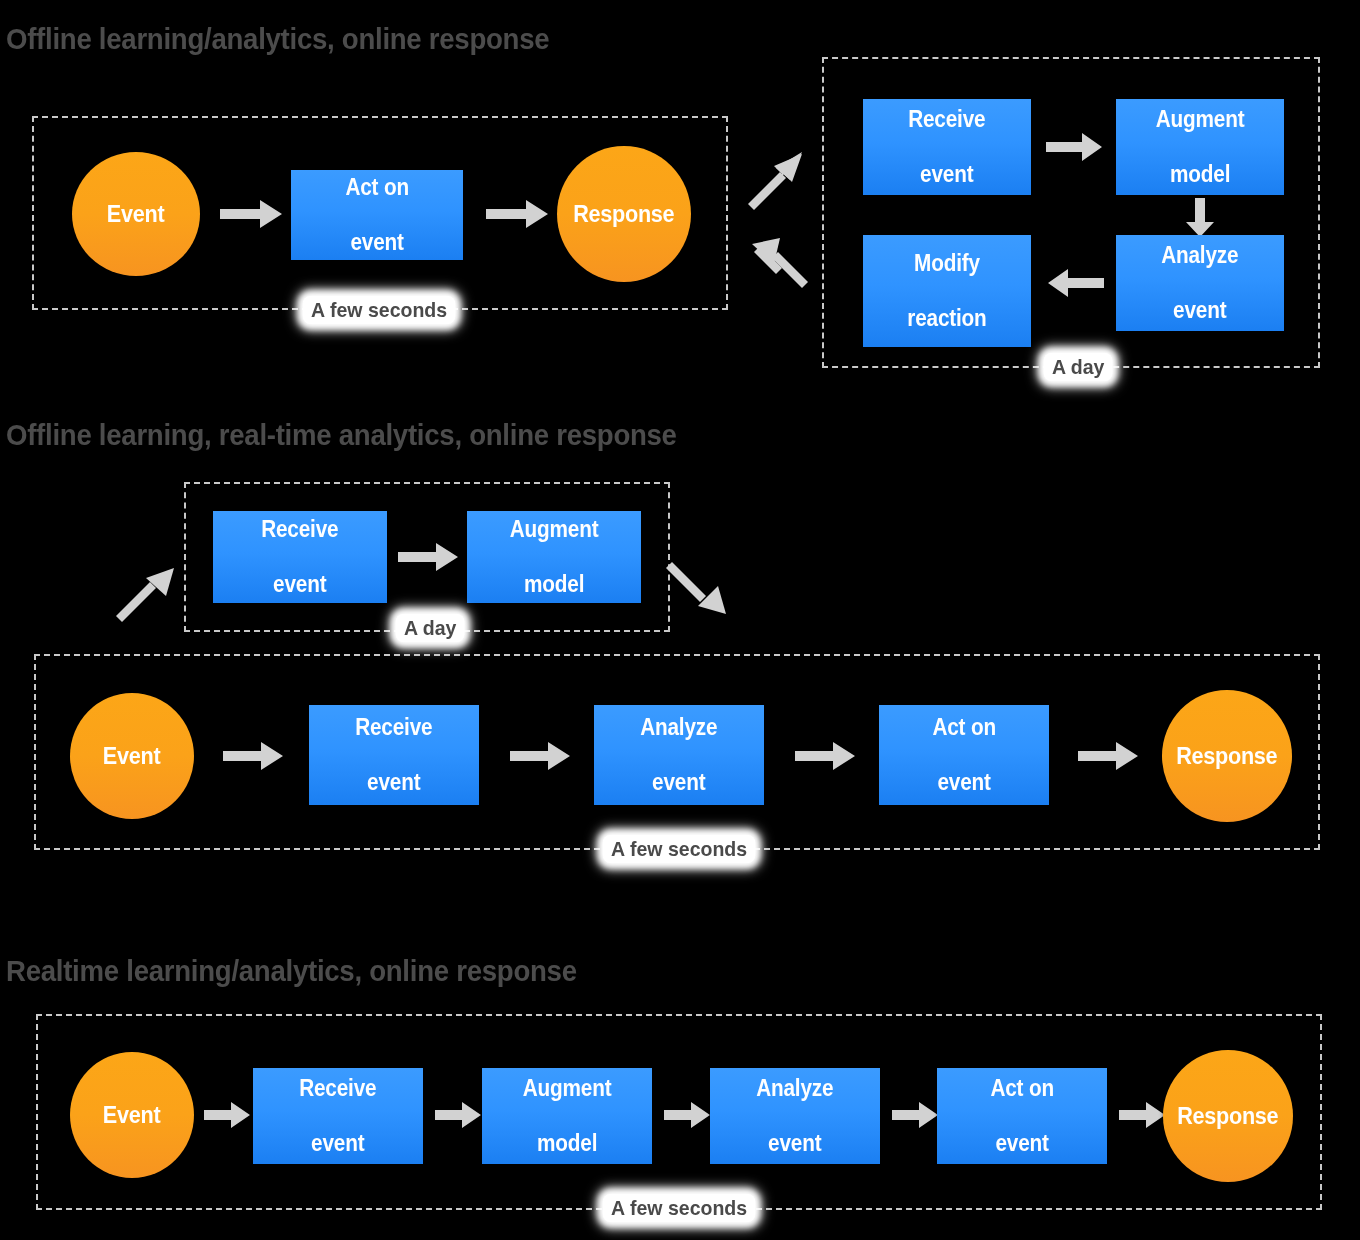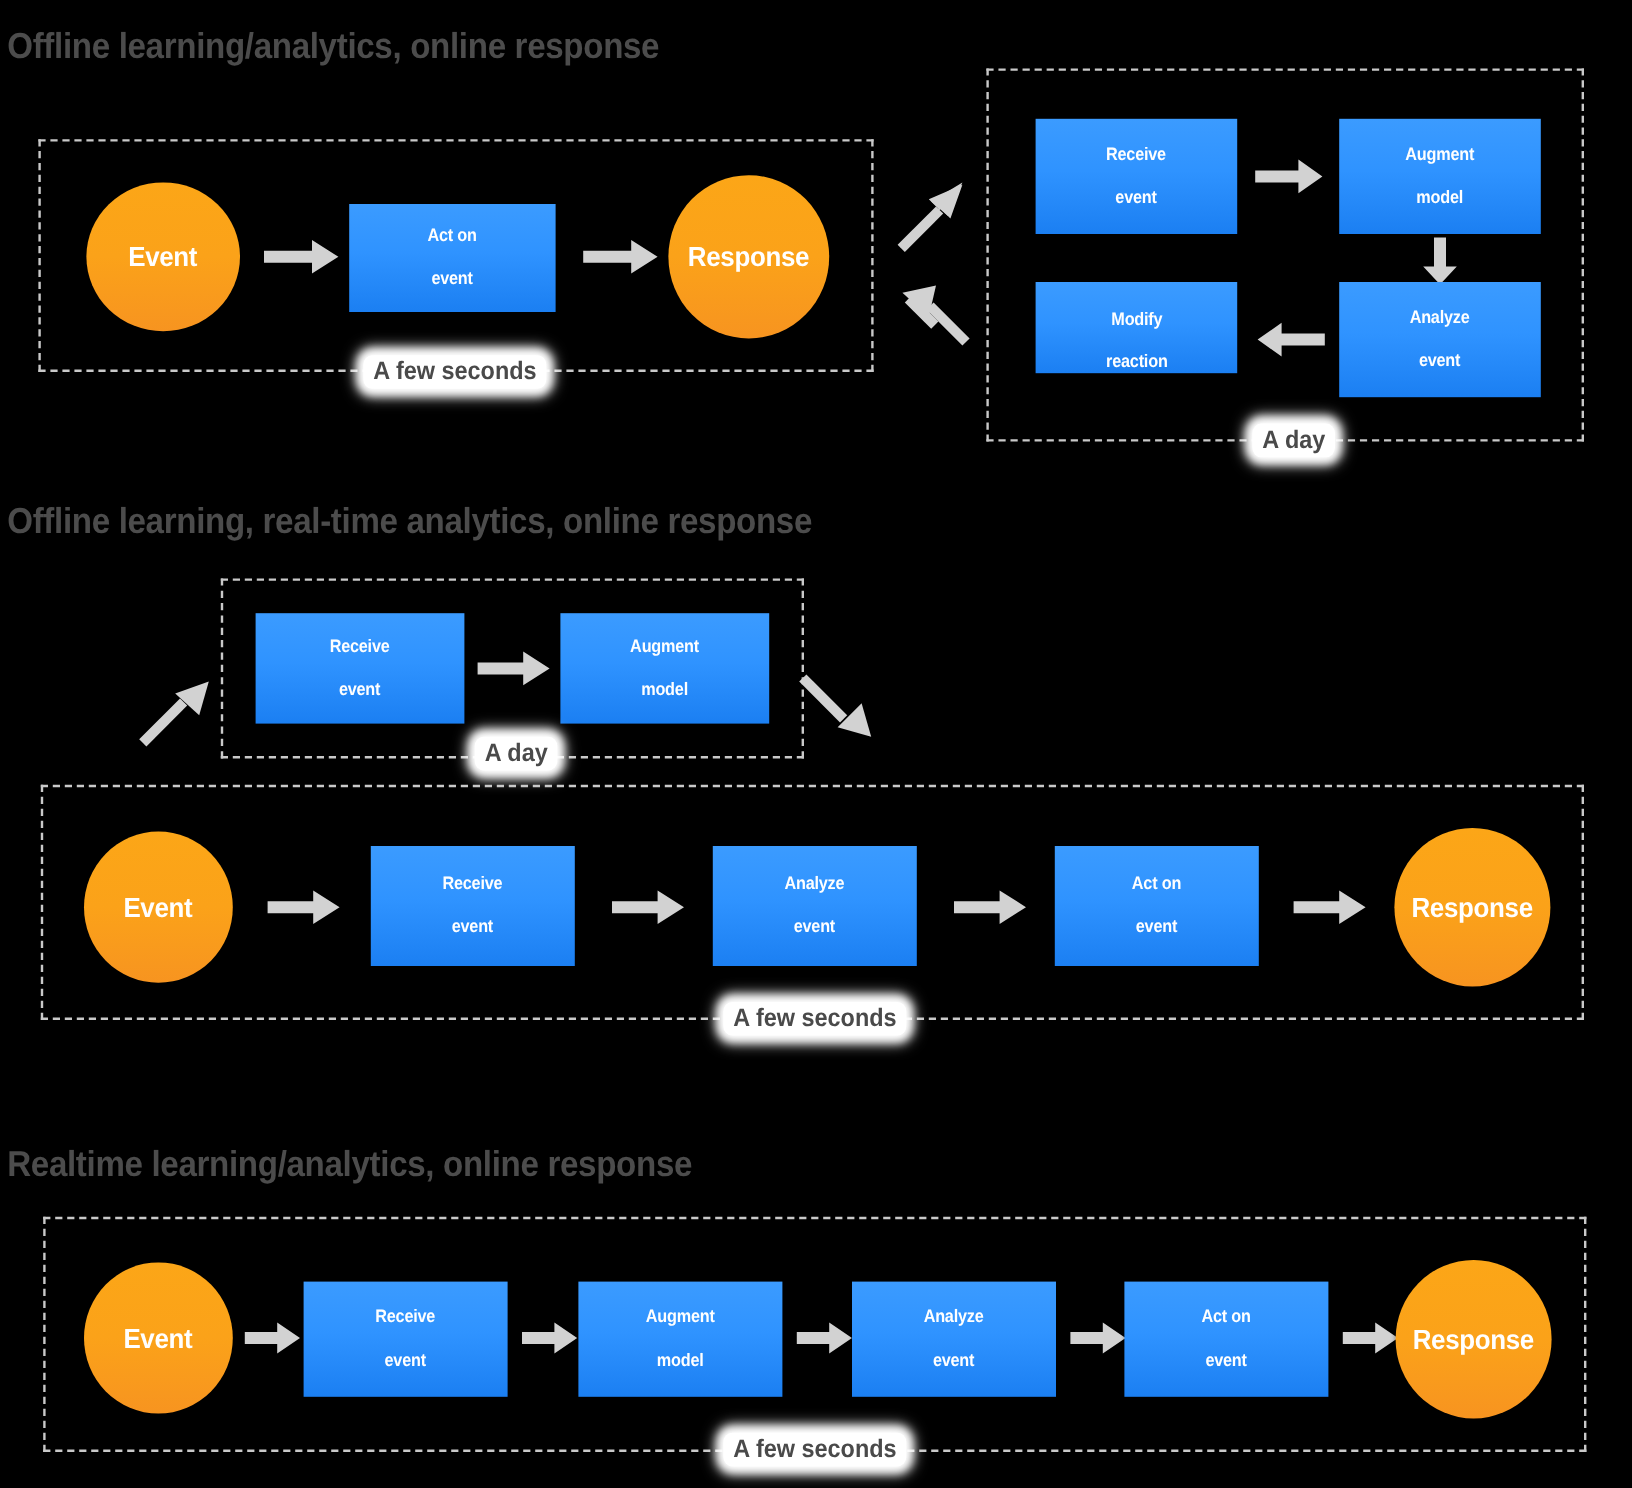--- a/index.html
+++ b/index.html
@@ -33,21 +33,21 @@
     position:absolute;
     box-sizing:border-box;
     background:linear-gradient(to bottom,#3b9bff 0%,#2f93ff 45%,#1b7ff2 100%);
     color:#fff;
     font-weight:bold;
     display:flex;
     align-items:center;
     justify-content:center;
     text-align:center;
     line-height:1.18;
-    font-size:15px;
+    font-size:23px;
     letter-spacing:-0.2px;
     box-shadow:0 2px 3px rgba(0,0,0,0.45);
   }
   .box span{display:block;transform:scaleX(0.95);}
 
   
   .circle{
     position:absolute;
     border-radius:50%;
     background:linear-gradient(to bottom,#fca617 0%,#fba219 50%,#f79420 100%);
@@ -170,21 +170,21 @@
       <span>event</span>
     </span>
   </div>
 
   <div class="arrow" style="left:1046px;top:267px;">
     <svg width="58" height="32" viewBox="0 0 58 32">
         <path d="M58 11 L22 11 L22 2 L2 16 L22 30 L22 21 L58 21 Z" fill="#d2d2d2"></path>
       </svg>
   </div>
 
-  <div class="box" style="left:863px;top:235px;width:168px;height:76px;align-items:flex-end;">
+  <div class="box" style="left:863px;top:235px;width:168px;height:112px;">
     <span>
       <span>Modify</span><br>
       <span>reaction</span>
     </span>
   </div>
 
   <div class="tlabel" style="left:1041px;top:353px;">A day</div>
 
   <div class="heading" style="left:6px;top:418px;">Offline learning, real-time analytics, online response</div>
 

